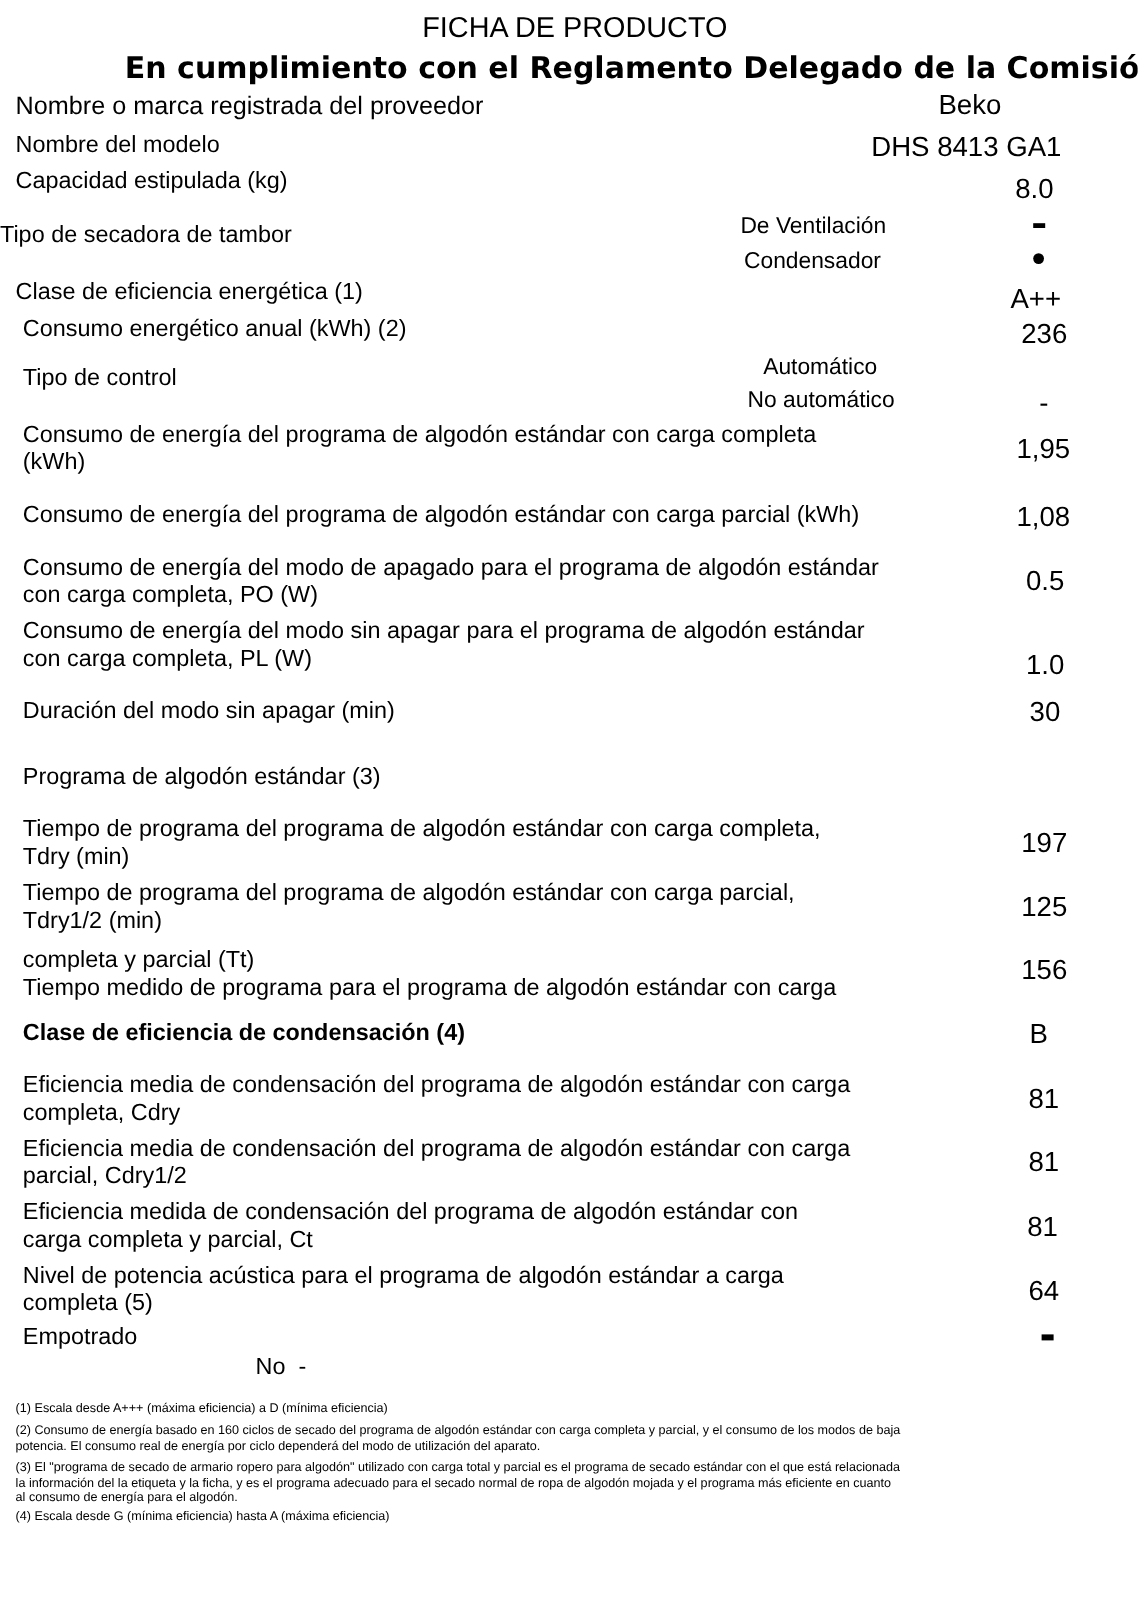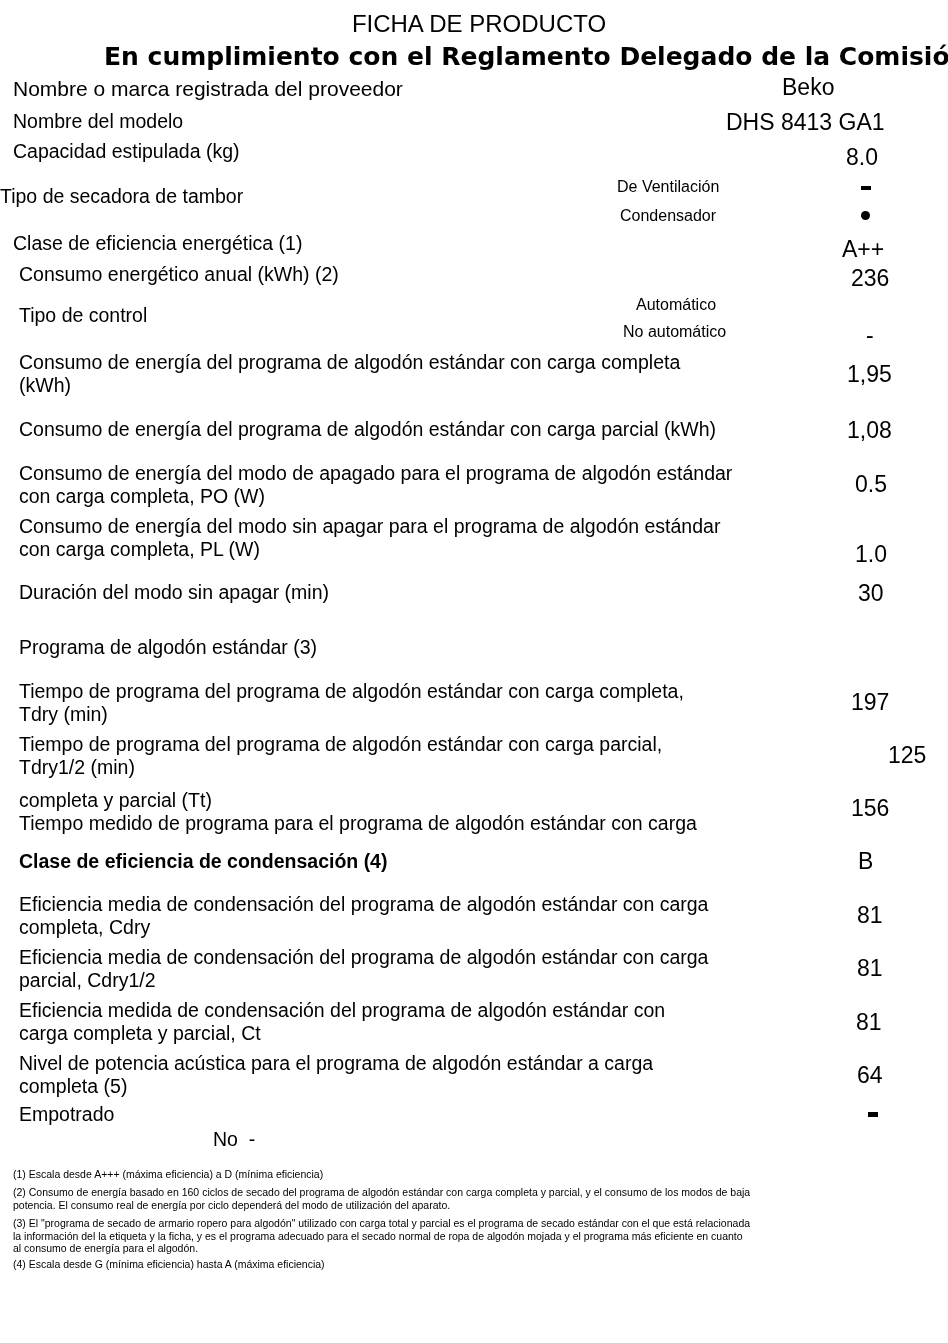--- a/index.html
+++ b/index.html
@@ -1,21 +1,21 @@
 <!DOCTYPE html>
 <html><head>
 <meta charset="utf-8">
 <style>
   html, body { margin: 0; padding: 0; background: #ffffff; }
   body { width: 948px; height: 1343px; position: relative; overflow: hidden;
          font-family: "Liberation Sans", sans-serif; color: #000; }
   .abs { position: absolute; white-space: nowrap; }
   .lbl { font-size: 19.5px; line-height: 23px; }
   .val { font-size: 23px; }
-  .sub { font-size: 16px; }
+  .sub { font-size: 19px; }
   .fn { font-size: 10.5px; line-height: 12.5px; white-space: normal; }
   .title { font-size: 24px; left: 0; width: 958px; text-align: center; }
   .subtitle { font-family: "DejaVu Sans", sans-serif; font-weight: bold; font-size: 25px; left: 104px; }
 </style>
 </head>
 <body>
 
 <div class="abs title" style="top:10px;">FICHA DE PRODUCTO</div>
 <div class="abs subtitle" style="top:42px;">En cumplimiento con el Reglamento Delegado de la Comisión</div>
 
@@ -74,21 +74,21 @@
 <div class="abs lbl" style="left:19px; top:680px;">
   <div>Tiempo de programa del programa de algodón estándar con carga completa,</div>
   <div>Tdry (min)</div>
 </div>
 <div class="abs val" style="left:851px; top:689px;">197</div>
 
 <div class="abs lbl" style="left:19px; top:733px;">
   <div>Tiempo de programa del programa de algodón estándar con carga parcial,</div>
   <div>Tdry1/2 (min)</div>
 </div>
-<div class="abs val" style="left:851px; top:742px;margin-left:37px;">125</div>
+<div class="abs val" style="left:851px; top:742px;">125</div>
 
 <div class="abs lbl" style="left:19px; top:789px;">
   <div>completa y parcial (Tt)</div>
   <div>Tiempo medido de programa para el programa de algodón estándar con carga</div>
 </div>
 <div class="abs val" style="left:851px; top:795px;">156</div>
 
 <div class="abs lbl" style="left:19px; top:850px;font-weight:bold;">Clase de eficiencia de condensación (4)</div>
 <div class="abs val" style="left:858px; top:848px;">B</div>
 

